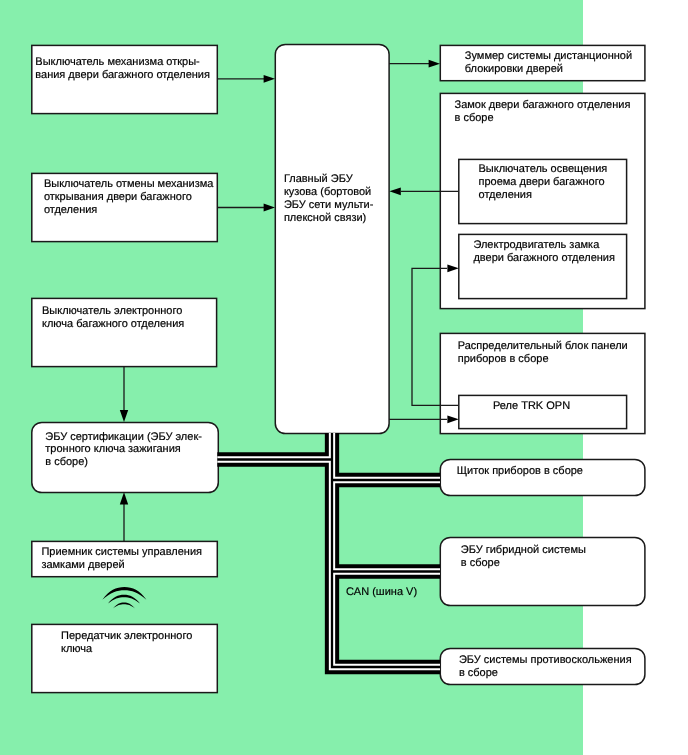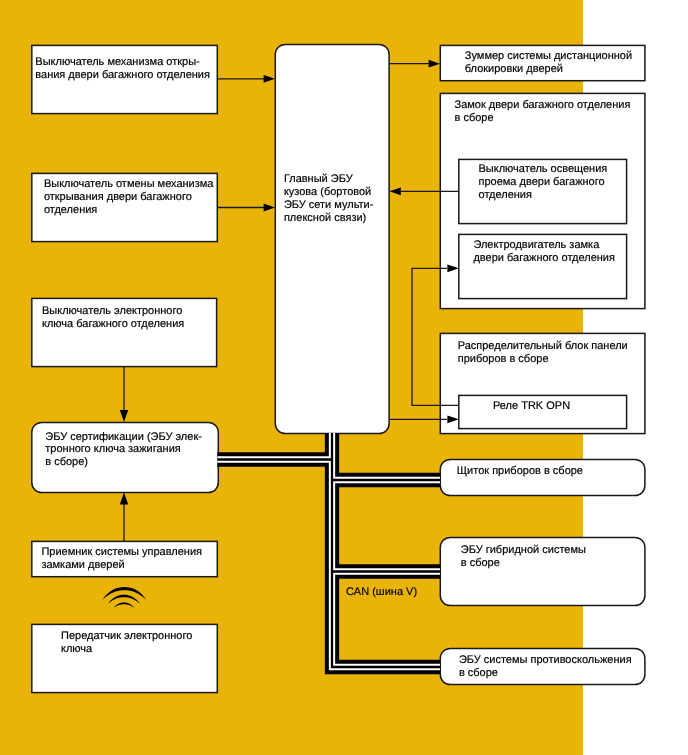--- a/index.html
+++ b/index.html
@@ -1,19 +1,19 @@
 <!DOCTYPE html>
 <html><head>
 <meta charset="utf-8">
 <title>Block diagram</title>
 <style>
   html,body{margin:0;padding:0;background:#ffffff;}
   body{width:688px;height:755px;overflow:hidden;
        font-family:"Liberation Sans",sans-serif;-webkit-font-smoothing:antialiased;text-rendering:geometricPrecision;}
-  #stage{position:relative;width:583px;height:755px;background:#eab308;
+  #stage{position:relative;width:583px;height:755px;background:#86efac;
         -webkit-font-smoothing:antialiased;}
   svg#root{position:absolute;left:0;top:0;display:block;filter:opacity(1);}
   #labels text,#root text{text-rendering:geometricPrecision;}
   .bx{fill:#fff;stroke:#1a1a1a;stroke-width:1.5;}
   .lbl{font-family:"Liberation Sans",sans-serif;font-size:11px;fill:#000;
        stroke:#000;stroke-width:0.18;paint-order:stroke fill;
        white-space:pre;shape-rendering:geometricPrecision;}
   .ln{stroke:#1a1a1a;stroke-width:1.3;fill:none;}
   .ah{fill:#000;stroke:none;}
   .wv{fill:#000;stroke:none;}

